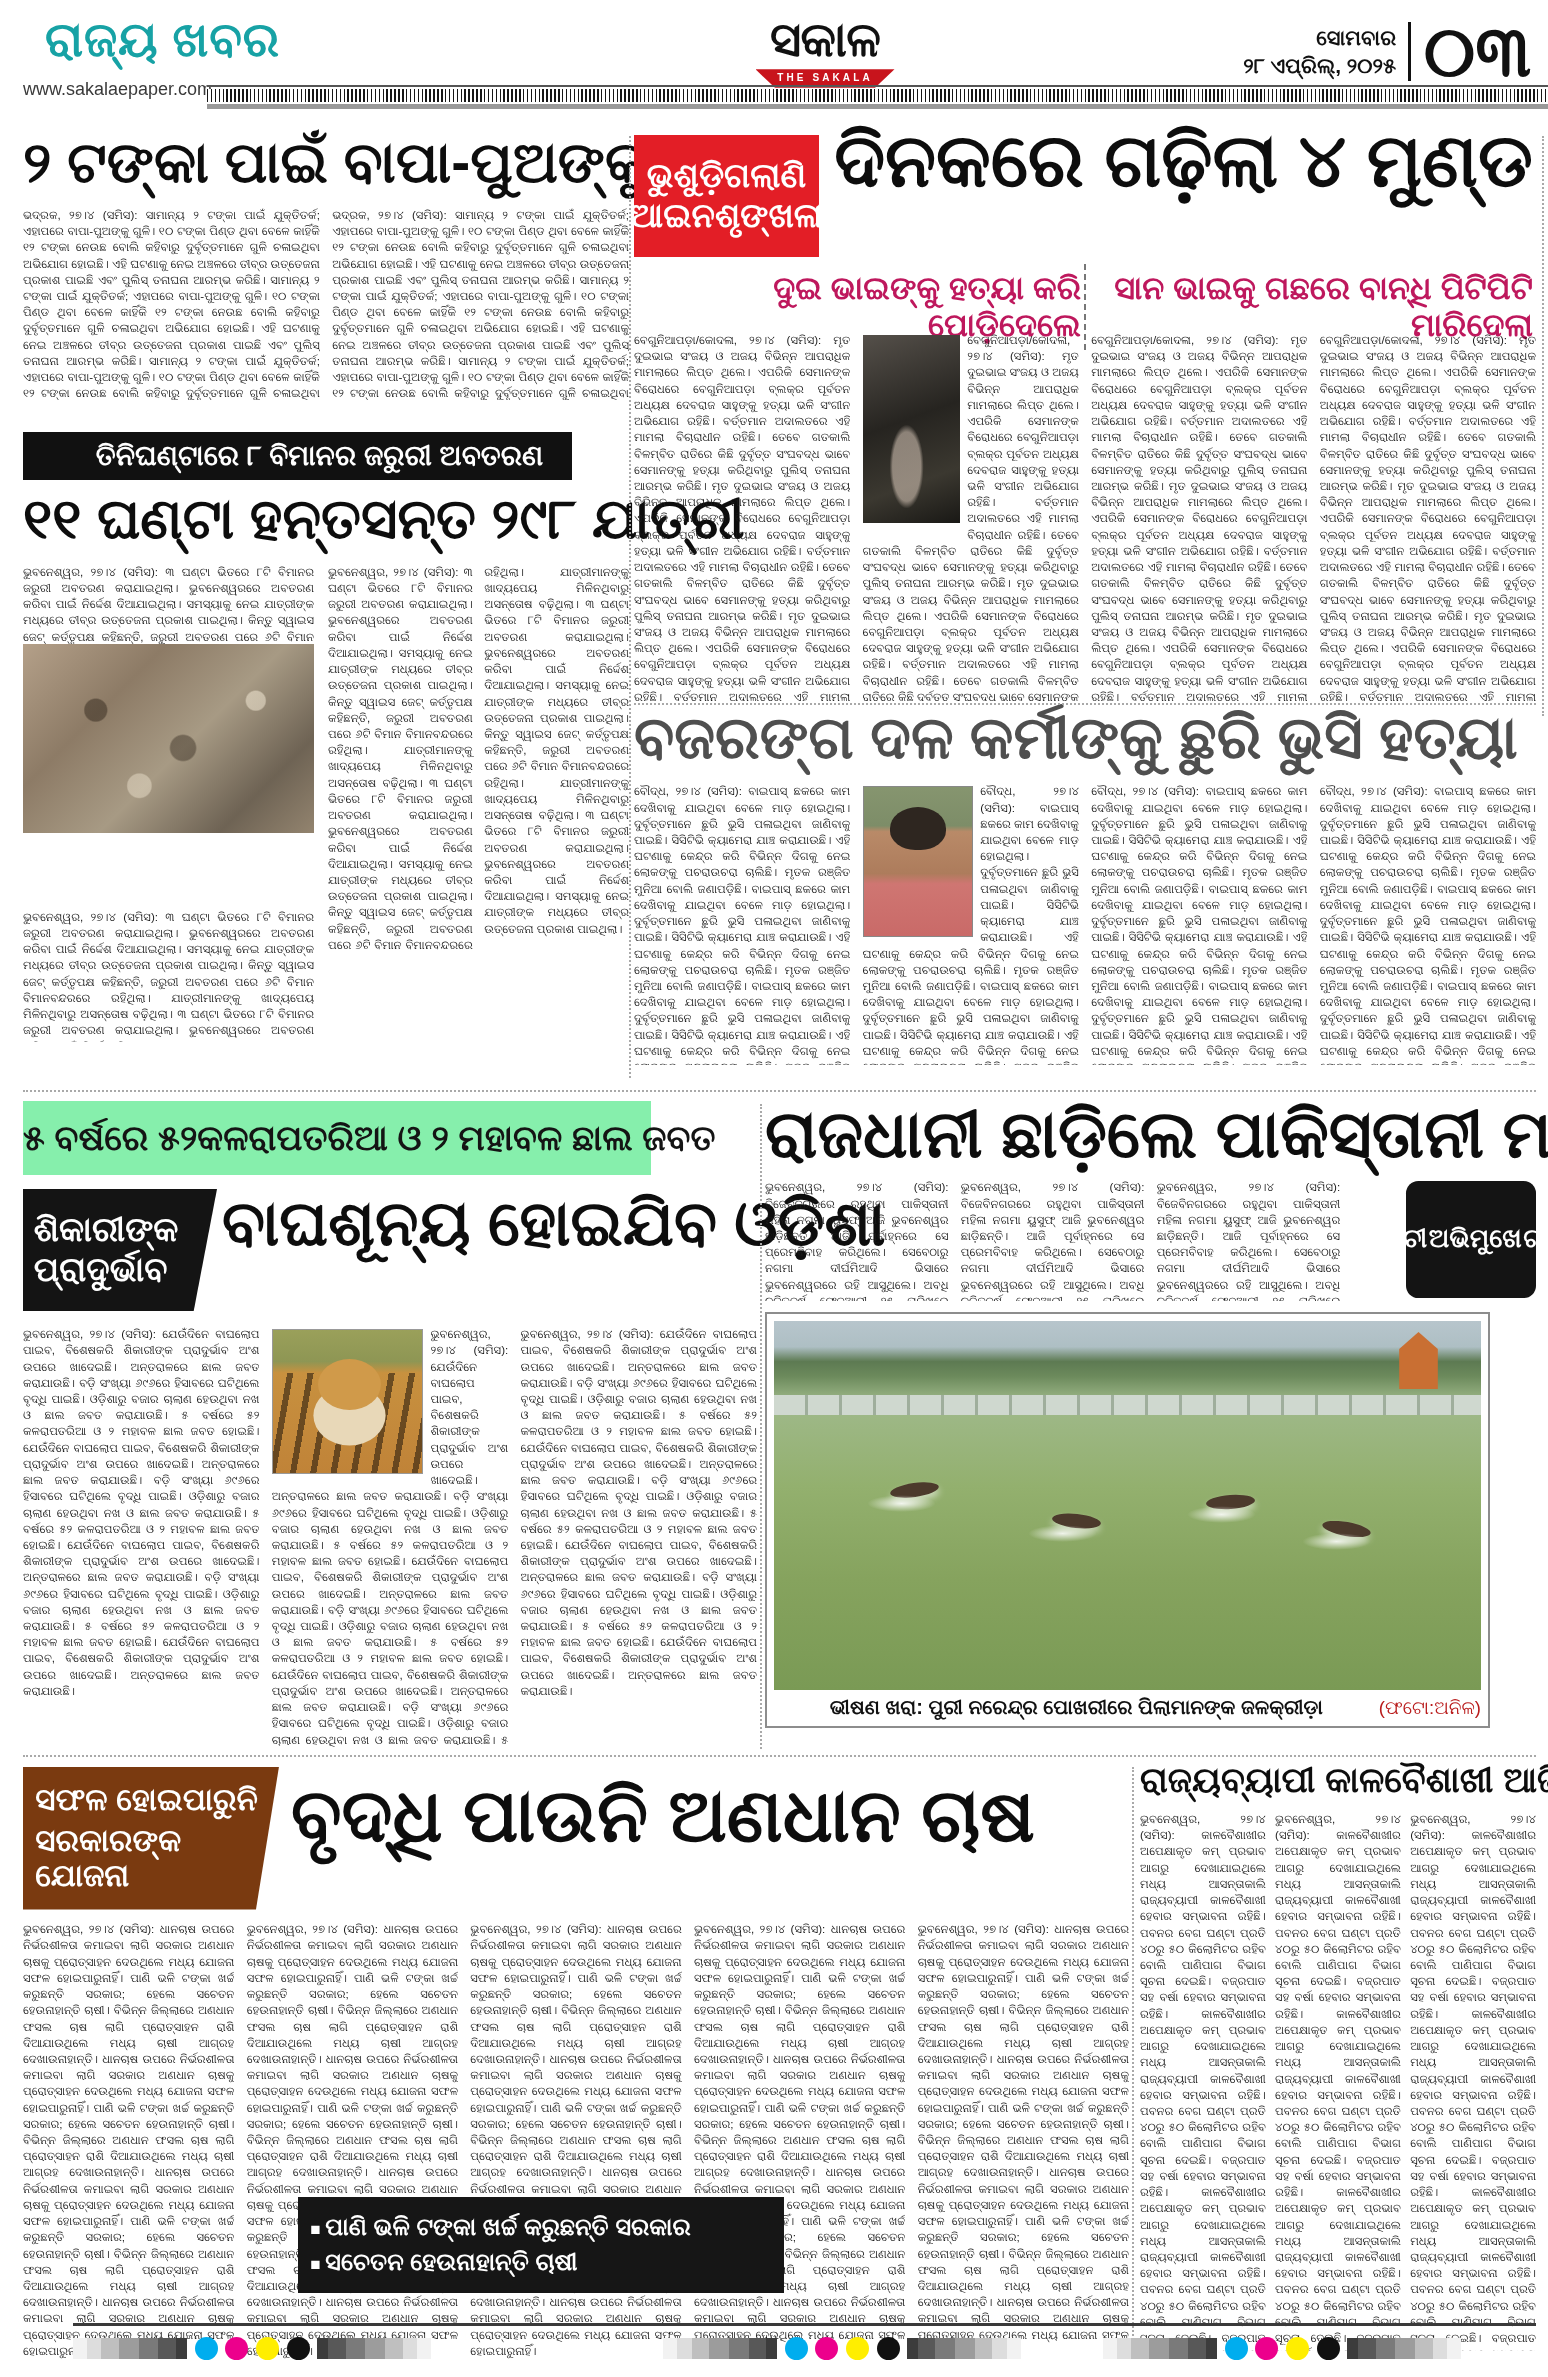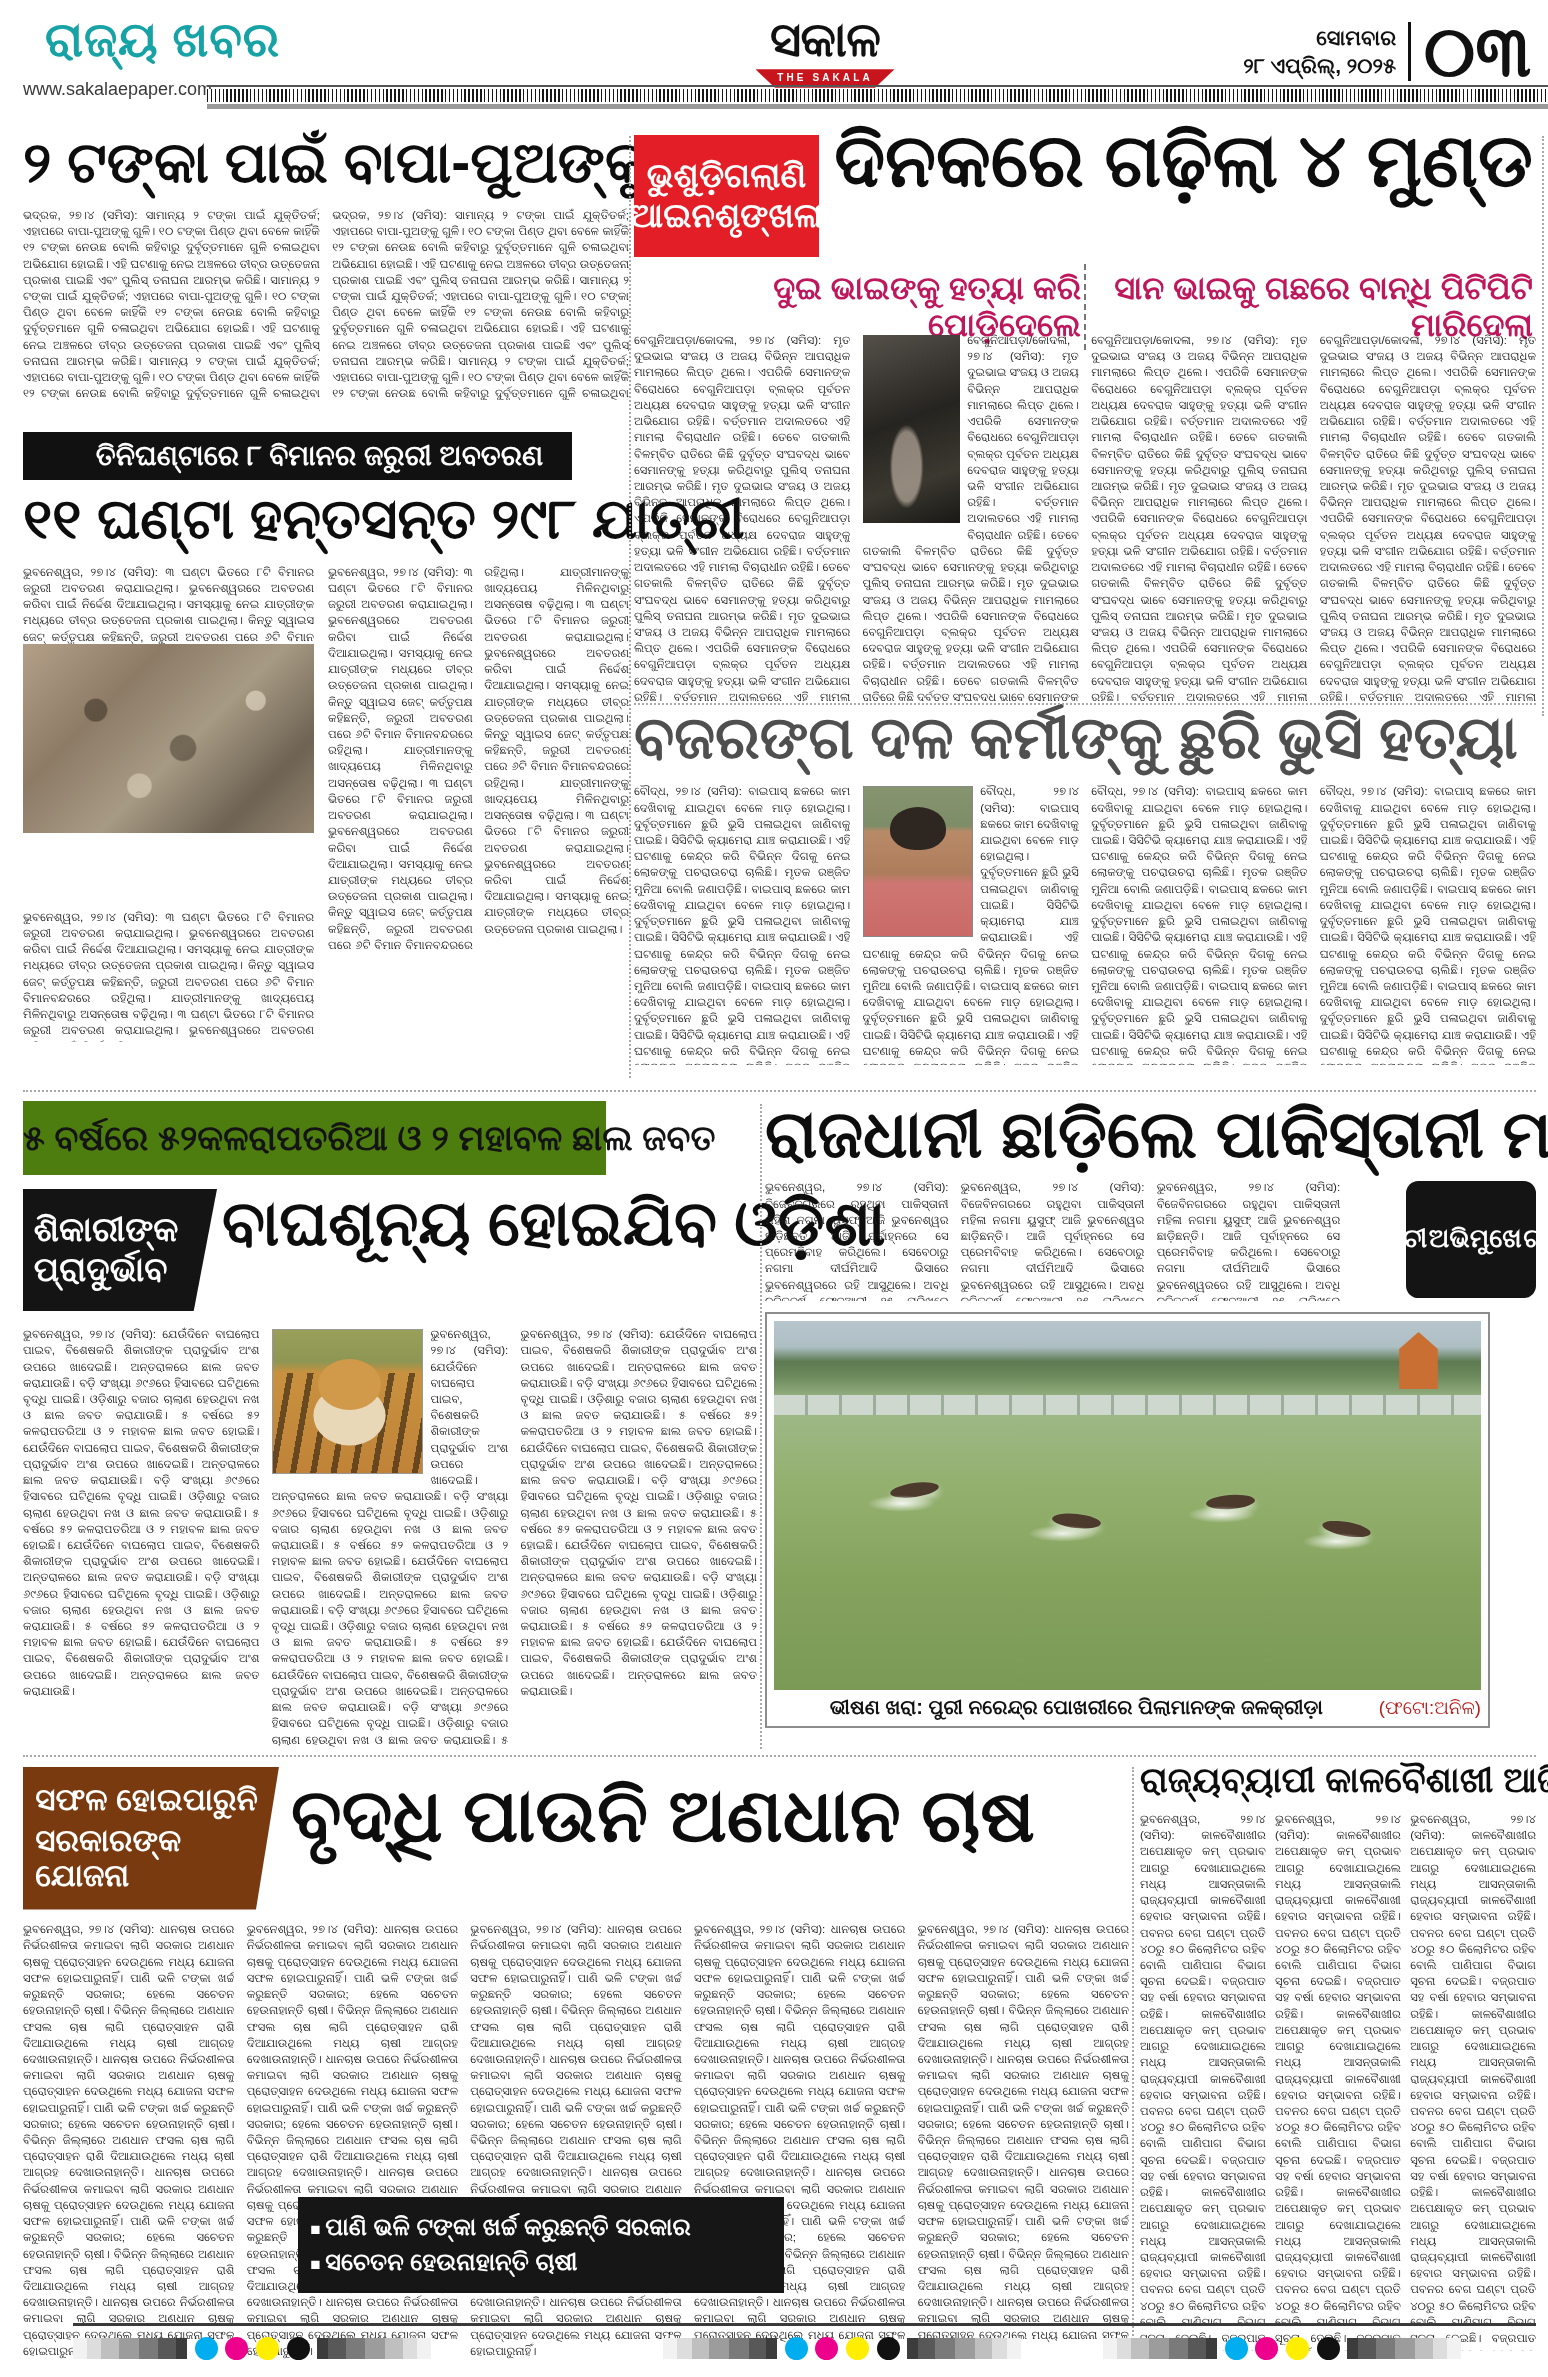--- a/index.html
+++ b/index.html
@@ -81,21 +81,21 @@
   .st-d { left:634px; top:709px; width:902px; height:375px; }
   .st-d .hl { font-size:59px; font-weight:900; color:#4f4f4f; line-height:1.0; white-space:nowrap; }
   .st-d .bd { margin-top:15.4px; height:282px; }
   .suspect-photo { float:left; width:110px; height:151px; margin:3.1px 7.7px 4.6px 0; border:0.8px solid #888;
        background:linear-gradient(180deg,#86956f 0%,#7d8d68 26%,#b98a68 30%,#ad7c5c 58%,#cf7672 65%,#c96a68 100%); }
   .suspect-photo:before { content:""; position:absolute; left:26px; top:20px; width:56px; height:43px;
        border-radius:50% 50% 45% 45%; background:#2e2620; }
 
   
   .st-e { left:23px; top:1101px; width:734px; height:652px; }
-  .pink-bar { width:583px; height:74px; background:#4d7c0f; color:#141414; font-size:35px; font-weight:900;
+  .pink-bar { width:628px; height:74px; background:#86efac; color:#141414; font-size:35px; font-weight:900;
               text-align:center; line-height:74px; white-space:nowrap; }
   .st-e .hlrow { position:relative; margin-top:10.8px; height:128px; }
   .black-slant { position:absolute; left:0; top:3.1px; width:194px; height:122px; background:#141414;
                  clip-path:polygon(0 0,100% 0,88% 100%,0 100%); color:#fff;
                  display:flex; flex-direction:column; justify-content:center; padding-left:10.8px; gap:3.1px; }
   .black-slant div { font-size:34px; font-weight:900; line-height:1.1; }
   .st-e .hl { position:absolute; left:199px; top:6.2px; font-size:63px; font-weight:900; color:#0d0d0d;
               line-height:1.0; white-space:nowrap; }
   .st-e .bd { margin-top:12.3px; height:423px; }
   .tiger-photo { float:left; width:151px; height:145px; margin:3.1px 7.7px 3.1px 0; border:0.8px solid #999;

